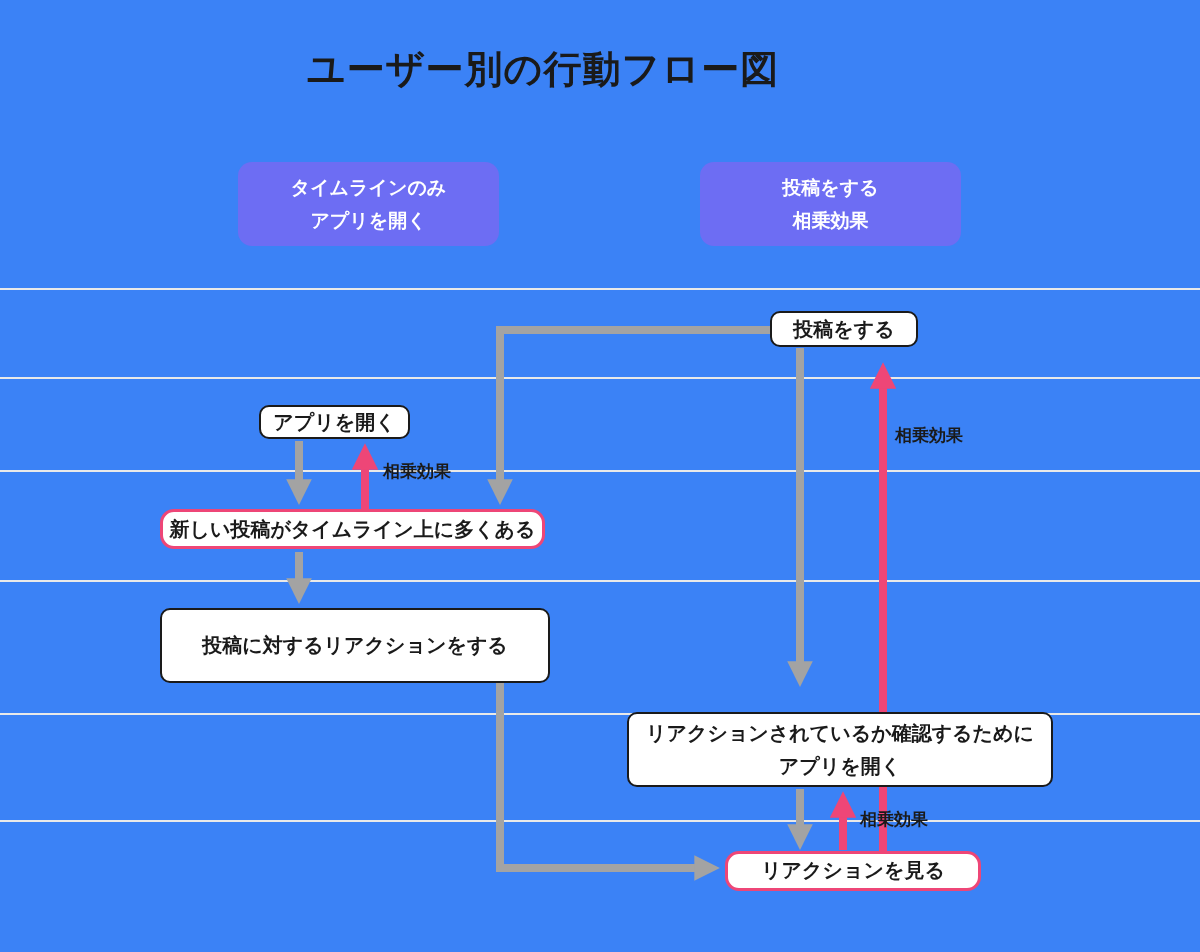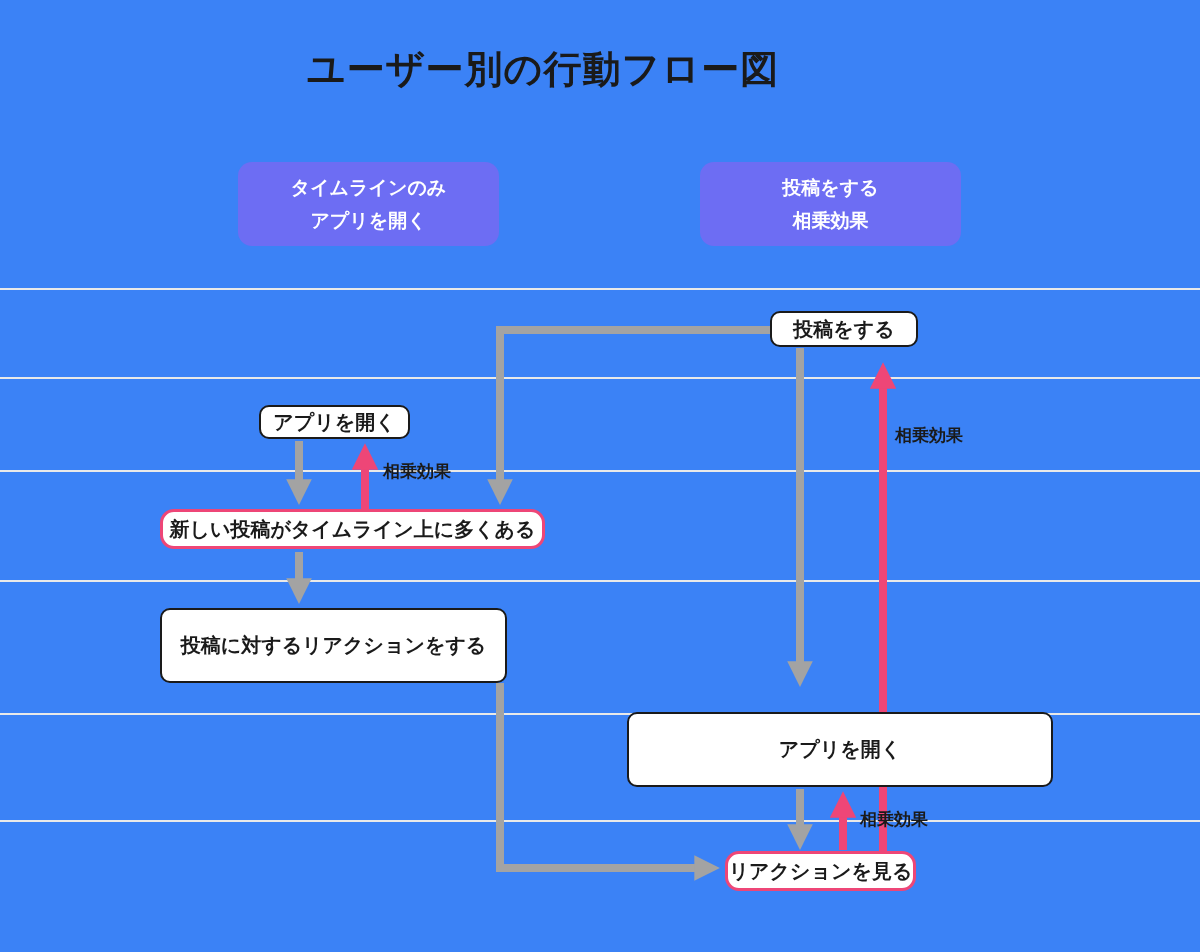--- a/index.html
+++ b/index.html
@@ -88,29 +88,30 @@
   </div>
 
   <div class="node" style="left:259px;top:405px;width:151px;height:34px;">
     <span>アプリを開く</span>
   </div>
 
   <div class="node pink" style="left:160px;top:509px;width:385px;height:40px;">
     <span>新しい投稿がタイムライン上に多くある</span>
   </div>
 
-  <div class="node" style="left:160px;top:608px;width:347px;height:75px;">
+  <div class="node" style="left:160px;top:608px;width:390px;height:75px;">
     <span>投稿に対するリアクションをする</span>
   </div>
 
   <div class="node" style="left:627px;top:712px;width:426px;height:75px;">
+    <span>リアクションされているか確認するために</span>
     <span>アプリを開く</span>
   </div>
 
-  <div class="node pink" style="left:725px;top:851px;width:191px;height:40px;">
+  <div class="node pink" style="left:725px;top:851px;width:256px;height:40px;font-family:Liberation Mono, monospace;">
     <span>リアクションを見る</span>
   </div>
 
   <div class="synergy-label" style="left:383px;top:460px;">相乗効果</div>
   <div class="synergy-label" style="left:895px;top:424px;">相乗効果</div>
   <div class="synergy-label" style="left:860px;top:808px;">相乗効果</div>
 
 </div>
 
 </body></html>

